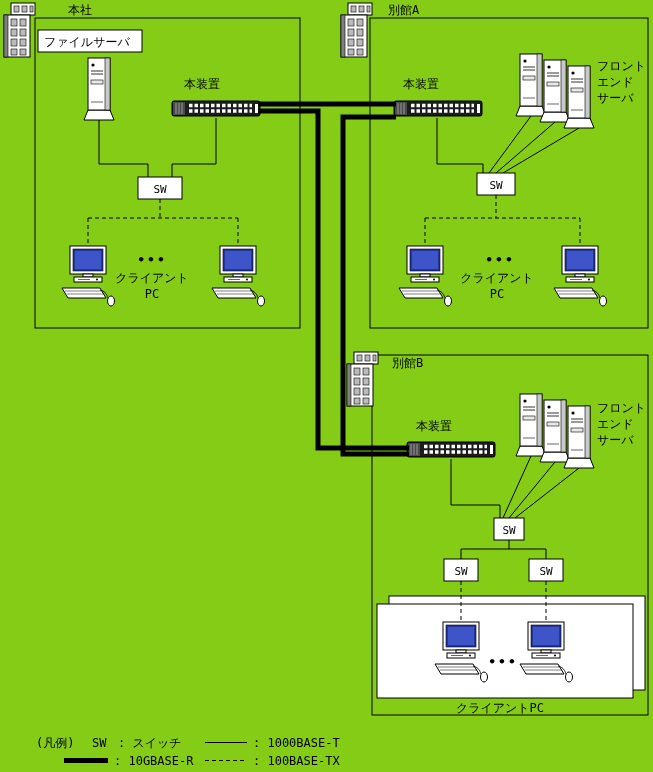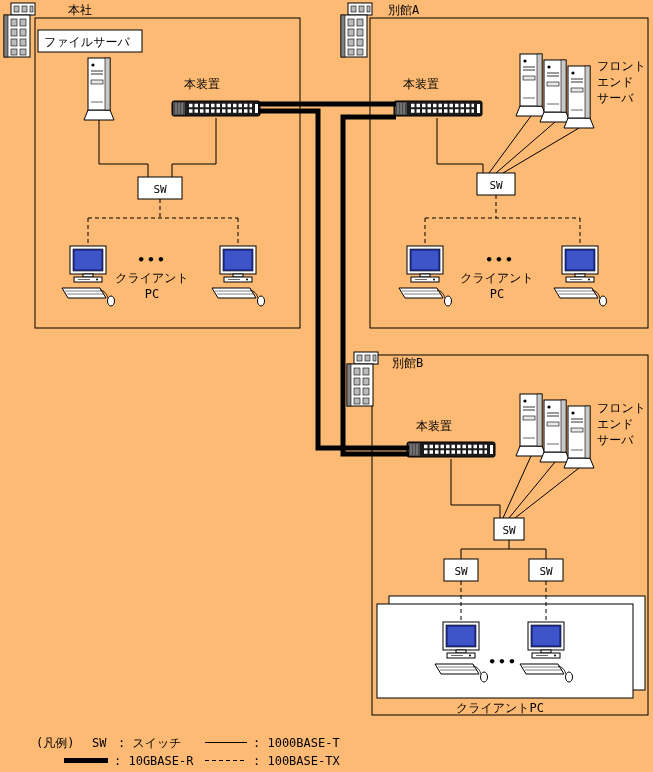--- a/index.html
+++ b/index.html
@@ -1,16 +1,16 @@
 <!DOCTYPE html>
 <html><head>
 <meta charset="utf-8">
 <style>
   html,body{margin:0;padding:0;background:#fff;}
-  #stage{position:relative;width:653px;height:772px;background:#fdba74;}
+  #stage{position:relative;width:653px;height:772px;background:#84cc16;}
   svg{display:block;}
   text{font-family:"DejaVu Sans Mono","DejaVu Sans",monospace;fill:#000;}
   .t12{font-size:12px;}
   .t11{font-size:11px;}
   .mid{text-anchor:middle;}
   .dots{font-size:13px;font-weight:bold;letter-spacing:2px;text-anchor:middle;}
   .thin{stroke:#000;stroke-width:1;fill:none;}
   .thick{stroke:#000;stroke-width:5;fill:none;}
   .dash{stroke:#000;stroke-width:1;fill:none;stroke-dasharray:4 3;}
   .box{fill:none;stroke:#000;stroke-width:1;}

